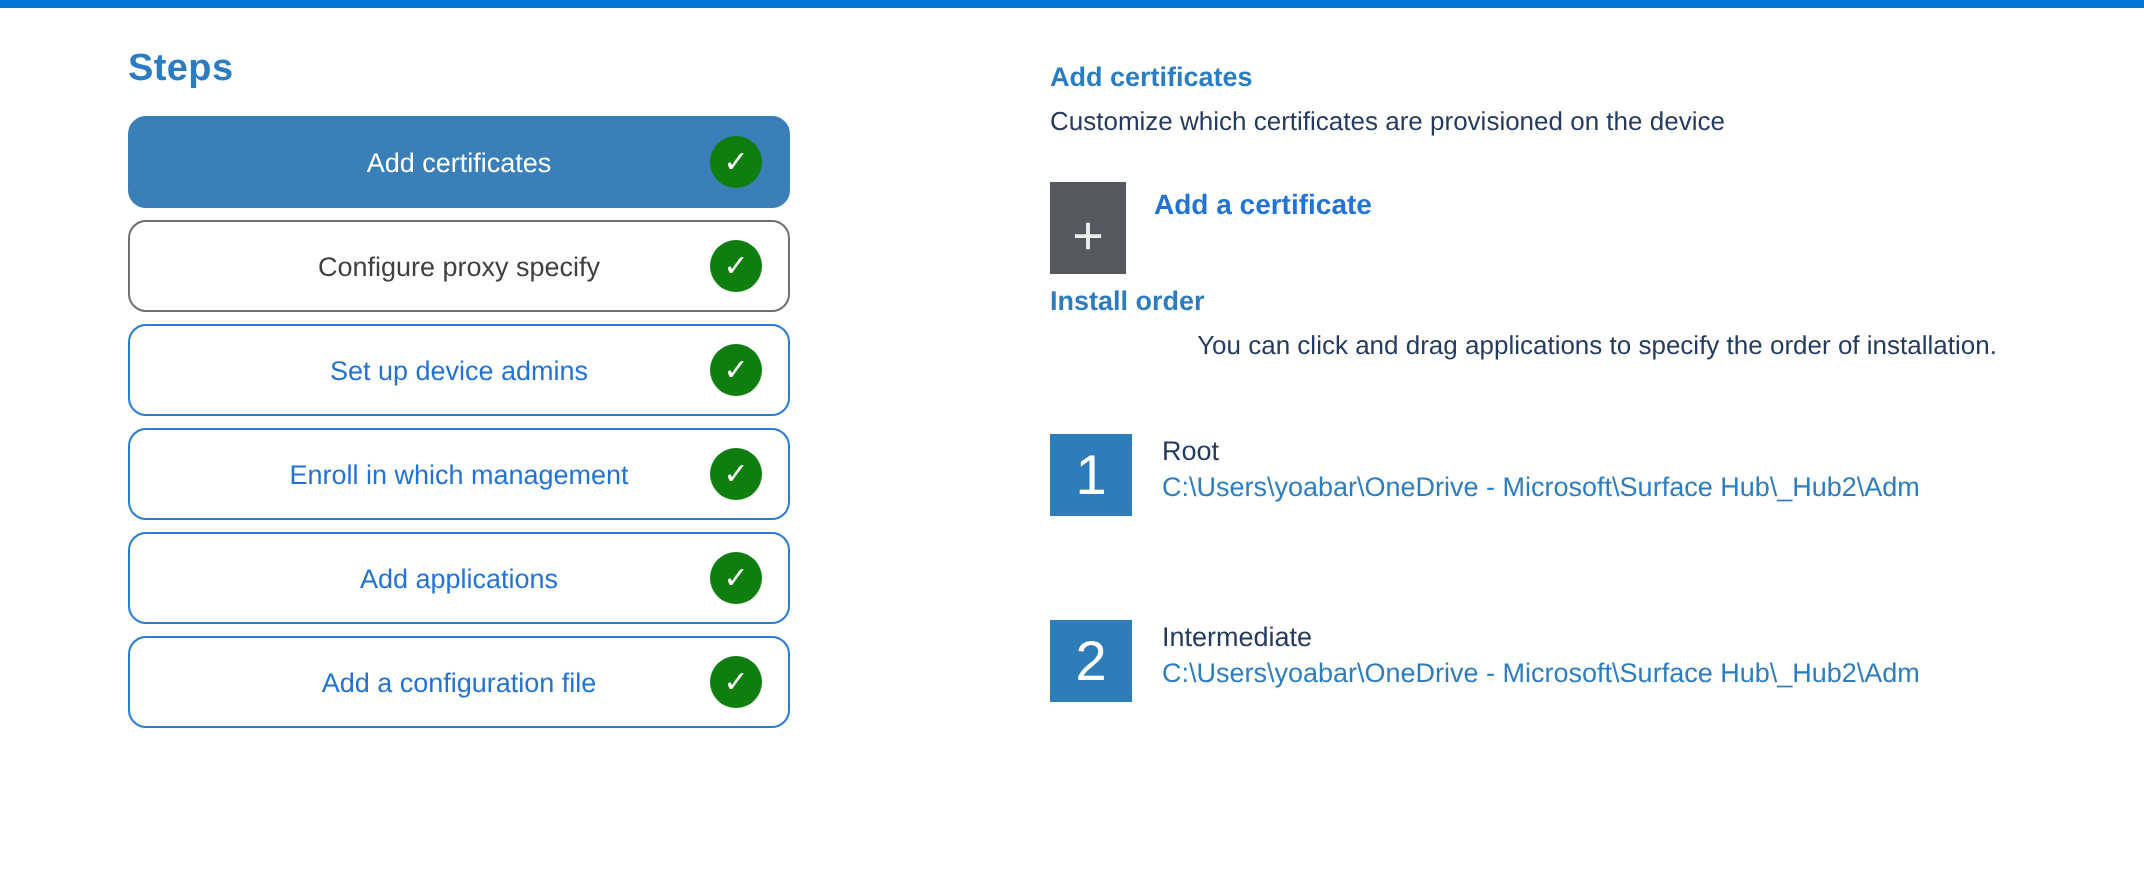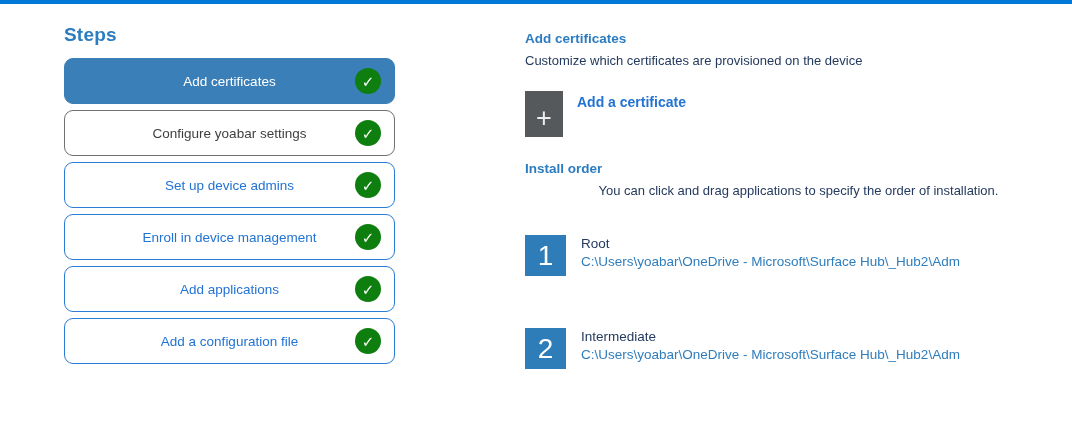--- a/index.html
+++ b/index.html
@@ -26,21 +26,21 @@
   .content { position:absolute; left:525px; top:31px; width:547px; }
   .page-title { color:#2b7cc0; font-size:13.5px; font-weight:bold; }
   .page-sub { color:#243a5e; font-size:13px; margin-top:7px; }
 
   .add-row { display:flex; align-items:flex-start; margin-top:23px; cursor:pointer; }
   .add-square { width:38px; height:46px; background:#55595c; color:#ededed;
                 display:flex; align-items:flex-end; justify-content:center;
                 font-size:27px; line-height:1; padding-bottom:5px; }
   .add-label { color:#2273d3; font-size:14px; margin-left:14px; margin-top:3px;font-weight:bold; }
 
-  .install-title { color:#2b7cc0; font-size:13.5px; font-weight:bold; margin-top:24px; }
+  .install-title { color:#2b7cc0; font-size:13.5px; font-weight:bold; margin-top:6px; }
   .install-sub { color:#243a5e; font-size:13px; margin-top:7px;text-align:center; }
 
   .order-item { display:flex; align-items:flex-start; cursor:grab; }
   .order-item.first { margin-top:37px; }
   .order-item.second { margin-top:52px; }
   .order-num { width:41px; height:41px; background:#2e7cb8; color:#ffffff;
                font-size:28px; display:flex; align-items:center; justify-content:center; }
   .order-text { margin-left:15px; padding-top:1px; }
   .order-name { color:#243a5e; font-size:13.5px; }
   .order-path { color:#2e7dbd; font-size:13.5px; margin-top:3px; white-space:nowrap; }
@@ -53,31 +53,31 @@
 
   <div class="steps-panel">
     <div class="steps-title">Steps</div>
 
     <div class="step-btn active">
       <span>Add certificates</span>
       <span class="check">✓</span>
     </div>
 
     <div class="step-btn neutral">
-      <span>Configure yoabar settings</span>
+      <span>Configure proxy specify</span>
       <span class="check">✓</span>
     </div>
 
     <div class="step-btn">
       <span>Set up device admins</span>
       <span class="check">✓</span>
     </div>
 
     <div class="step-btn">
-      <span>Enroll in device management</span>
+      <span>Enroll in which management</span>
       <span class="check">✓</span>
     </div>
 
     <div class="step-btn">
       <span>Add applications</span>
       <span class="check">✓</span>
     </div>
 
     <div class="step-btn">
       <span>Add a configuration file</span>

